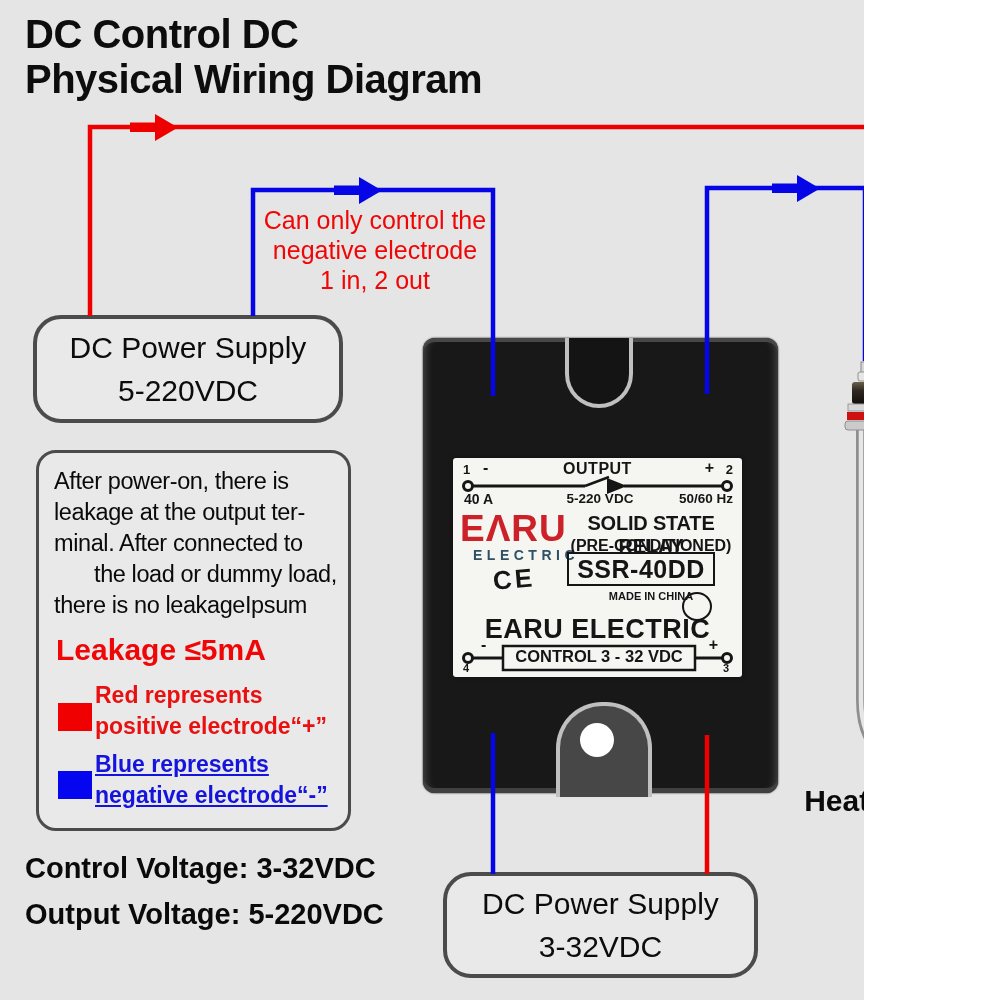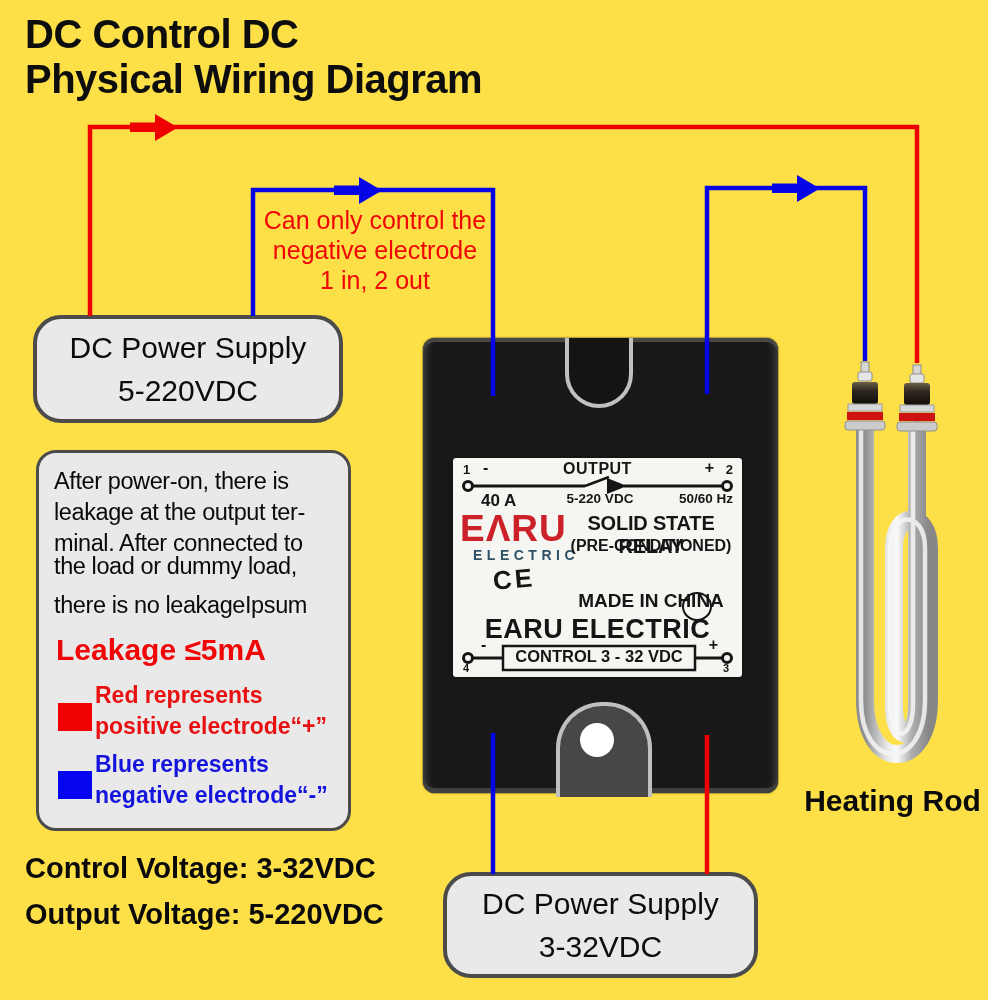--- a/index.html
+++ b/index.html
@@ -1,36 +1,36 @@
 <!DOCTYPE html>
 <html><head>
 <meta charset="utf-8">
 <style>
   html,body{margin:0;padding:0;background:#ffffff;}
-  .canvas{position:relative;width:988px;height:1000px;background:#fde047;overflow:hidden;
+  .canvas{position:relative;width:864px;height:1000px;background:#e5e5e5;overflow:hidden;
           font-family:"Liberation Sans",sans-serif;color:#111;}
   .abs{position:absolute;}
   
   .title{left:25px;top:12px;font-size:40px;line-height:45px;font-weight:bold;color:#0d0d0d;letter-spacing:-.5px;}
   
   .note{left:250px;top:205px;width:250px;text-align:center;font-size:25px;line-height:30px;
         font-weight:normal;color:#f00606;}
   .spec{left:25px;font-size:29px;font-weight:bold;color:#0a0a0a;}
   .heating-label{left:790px;top:784px;width:205px;text-align:center;font-size:30px;font-weight:bold;color:#0a0a0a;}
   
   .gbox{background:#e9e9e9;border:4px solid #4b4b4b;border-radius:28px;display:flex;flex-direction:column;
         justify-content:center;align-items:center;gap:9px;font-size:30px;color:#0c0c0c;z-index:4;}
   .infobox{left:36px;top:450px;width:309px;height:375px;background:#e9e9e9;border:3px solid #4b4b4b;
            border-radius:20px;z-index:4;}
   .infobox .pline{position:absolute;left:15px;width:290px;font-size:23.5px;color:#0a0a0a;letter-spacing:-.4px;}
   .leak{position:absolute;left:17px;top:180px;font-size:30px;font-weight:bold;color:#f00606;}
   .swatch{position:absolute;width:34px;height:28px;}
   .legend-line{position:absolute;left:56px;font-size:23px;font-weight:bold;}
   .legend-red{color:#e81010;}
-  .legend-blue{color:#1414dc;}
+  .legend-blue{color:#1414dc;text-decoration:underline;}
   
   .relay-body{left:423px;top:338px;width:355px;height:455px;background:#181818;border-radius:12px;z-index:1;
      box-shadow:inset 0 4px 0 #474747, inset 0 -5px 0 #404040, inset 6px 0 9px -4px rgba(255,255,255,.22),
                 inset -6px 0 9px -4px rgba(255,255,255,.22), 0 0 2px #000;}
   .tblock{background:linear-gradient(150deg,#e3e3e3 0%,#a8a8a8 30%,#6b6b6b 60%,#3c3c3c 100%);
           border-radius:5px;box-shadow:inset 0 0 0 3px rgba(255,255,255,.25), 0 2px 4px rgba(0,0,0,.6);}
   .screw{border-radius:50%;background:radial-gradient(circle at 38% 32%,#fbfbfb 0%,#d9d9d9 30%,#a8a8a8 55%,#6a6a6a 80%,#4d4d4d 100%);
          box-shadow:0 0 0 3px #8f8f8f, inset 0 0 6px rgba(0,0,0,.45);}
   .slot{position:absolute;left:8%;top:42%;width:84%;height:16%;border-radius:4px;
         background:linear-gradient(#2c2c2c,#8d8d8d);}
@@ -111,30 +111,31 @@
     <div class="t" style="right:9px;top:4px;font-size:13px;">2</div>
 
     <svg class="abs" style="left:8px;top:16px;" width="273" height="24" viewBox="0 0 273 24">
       <circle cx="7" cy="12" r="4.5" fill="none" stroke="#151515" stroke-width="3"></circle>
       <circle cx="266" cy="12" r="4.5" fill="none" stroke="#151515" stroke-width="3"></circle>
       <line x1="11" y1="12" x2="124" y2="12" stroke="#151515" stroke-width="3"></line>
       <line x1="124" y1="12" x2="148" y2="3" stroke="#151515" stroke-width="2.5"></line>
       <polygon points="146,4 146,20 166,12" fill="#151515"></polygon>
       <line x1="163" y1="12" x2="262" y2="12" stroke="#151515" stroke-width="3"></line>
     </svg>
-    <div class="t" style="left:28px;top:33px;font-size:17px;">40 A</div>
+    <div class="t" style="left:11px;top:33px;font-size:14px;">40 A</div>
     <div class="t" style="left:90px;top:33px;width:114px;text-align:center;font-size:13.5px;">5-220 VDC</div>
     <div class="t" style="right:9px;top:33px;font-size:13.5px;">50/60 Hz</div>
 
     <div class="abs brand-main" style="left:7px;top:50px;">EΛRU</div>
     <div class="abs brand-sub" style="left:4px;top:89px;margin-left:16px;">ELECTRIC</div>
     <div class="t" style="left:108px;top:54px;width:180px;text-align:center;font-size:20px;letter-spacing:-.2px;">SOLID STATE RELAY</div>
     <div class="t" style="left:108px;top:79px;width:180px;text-align:center;font-size:16px;">(PRE-CONDITIONED)</div>
+    <div class="modelbox">SSR-40DD</div>
     <div class="t" style="left:40px;top:106px;font-size:26px;letter-spacing:3px;transform:rotate(-5deg);">CE</div>
-    <div class="t" style="left:108px;top:132px;width:180px;text-align:center;font-size:19px;">MADE IN CHINA</div>
+    <div class="t" style="left:108px;top:132px;width:180px;text-align:center;font-size:11px;">MADE IN CHINA</div>
     <div class="led"></div>
     <div class="t" style="left:0;top:156px;width:100%;text-align:center;font-size:27px;letter-spacing:.5px;">EARU ELECTRIC</div>
 
     <svg class="abs" style="left:8px;top:184px;" width="273" height="30" viewBox="0 0 273 30">
       <circle cx="7" cy="16" r="4.5" fill="none" stroke="#151515" stroke-width="3"></circle>
       <circle cx="266" cy="16" r="4.5" fill="none" stroke="#151515" stroke-width="3"></circle>
       <line x1="11" y1="16" x2="42" y2="16" stroke="#151515" stroke-width="3"></line>
       <line x1="234" y1="16" x2="262" y2="16" stroke="#151515" stroke-width="3"></line>
       <rect x="42" y="4" width="192" height="24" fill="none" stroke="#151515" stroke-width="2.5"></rect>
     </svg>
@@ -207,21 +208,21 @@
 
   <div class="abs gbox" style="left:33px;top:315px;width:302px;height:100px;">
     <div>DC Power Supply</div>
     <div>5-220VDC</div>
   </div>
 
   <div class="abs infobox">
     <div class="pline" style="top:15px;">After power-on, there is</div>
     <div class="pline" style="top:46px;">leakage at the output ter-</div>
     <div class="pline" style="top:77px;">minal. After connected to</div>
-    <div class="pline" style="top:100px;">the load or dummy load,</div>
+    <div class="pline" style="top:108px;margin-left:40px;">the load or dummy load,</div>
     <div class="pline" style="top:139px;">there is no leakageIpsum</div>
     <div class="leak">Leakage ≤5mA</div>
     <div class="swatch" style="left:19px;top:250px;background:#f00000;"></div>
     <div class="legend-line legend-red" style="top:229px;">Red represents</div>
     <div class="legend-line legend-red" style="top:260px;">positive electrode“+”</div>
     <div class="swatch" style="left:19px;top:318px;background:#0505f0;"></div>
     <div class="legend-line legend-blue" style="top:298px;">Blue represents</div>
     <div class="legend-line legend-blue" style="top:329px;">negative electrode“-”</div>
   </div>
 

